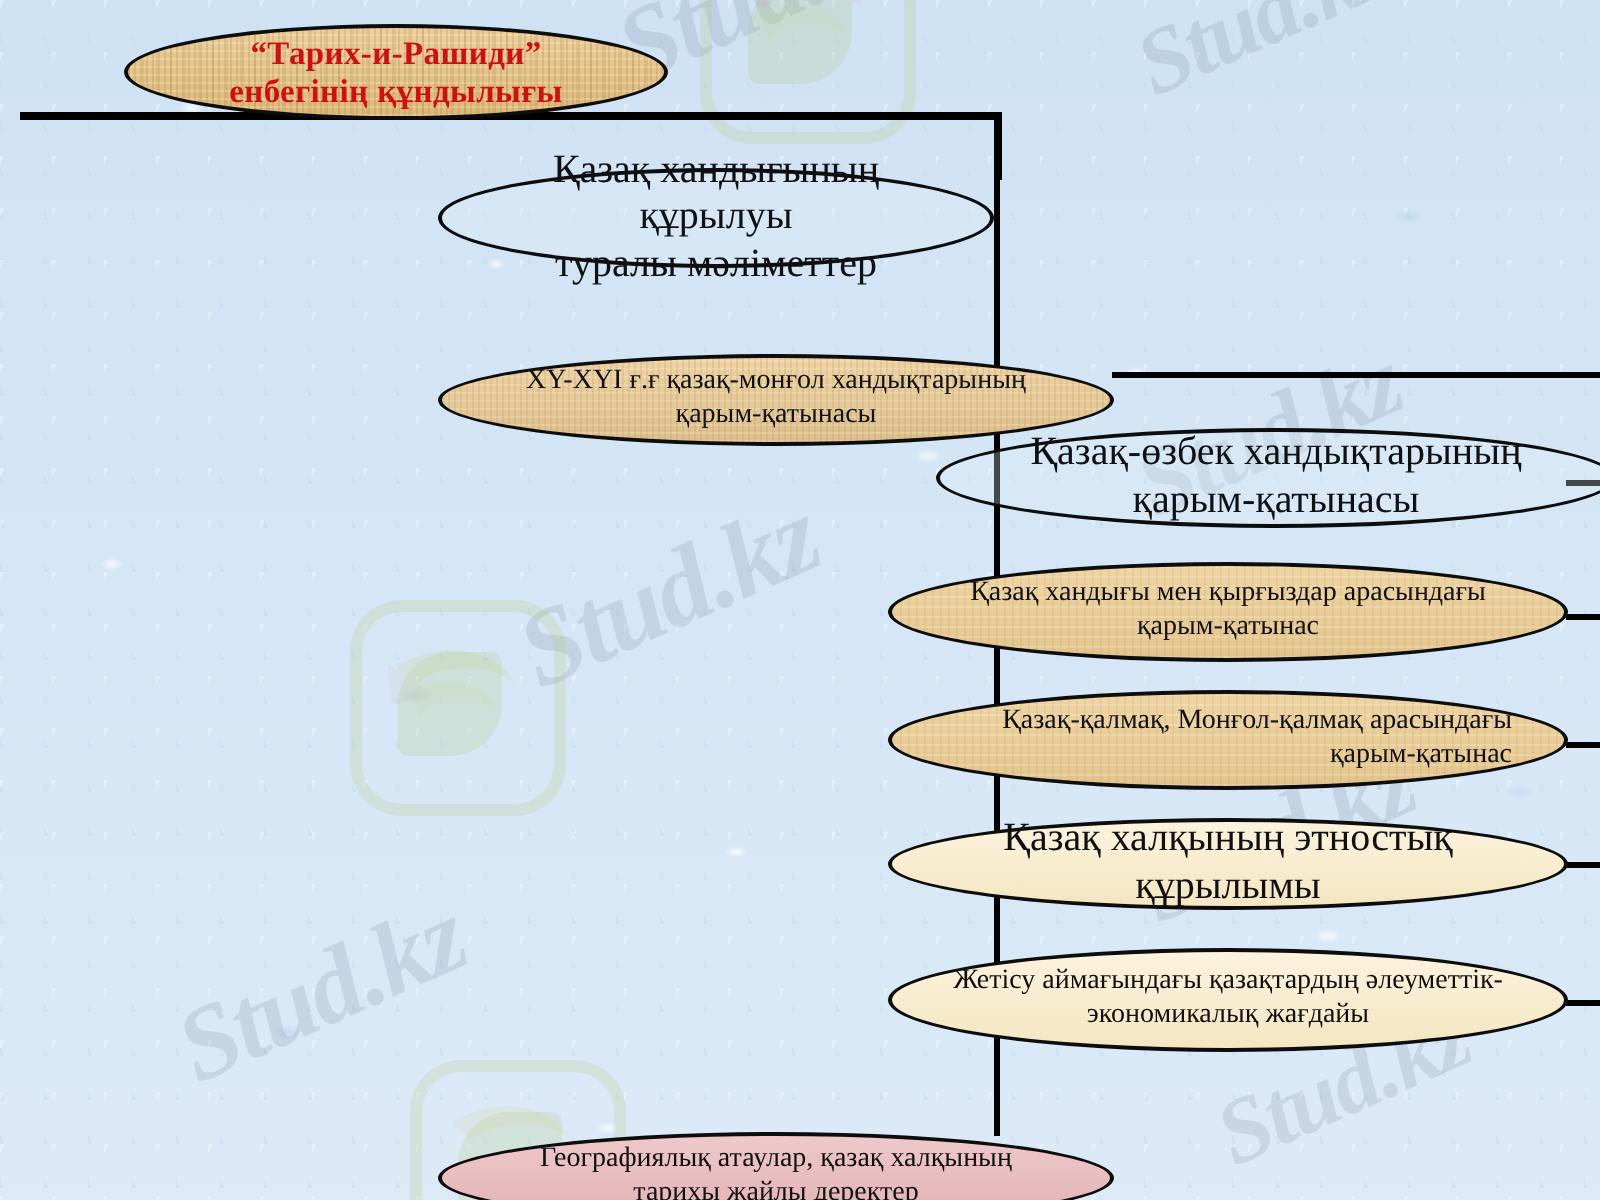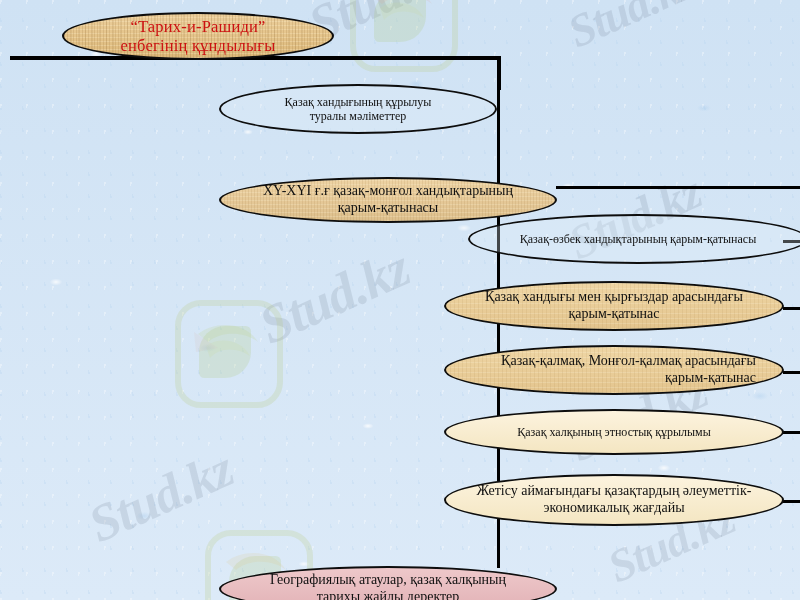--- a/index.html
+++ b/index.html
@@ -117,24 +117,24 @@
   .fill-pink{
     background-color:#e9bfc2;
     background-image:linear-gradient(180deg,#eec8ca,#e2b2b6);
     margin-top:24px;
   }
   .fill-clear{
     background:rgba(226,238,250,.30);
   }
 
   .t-title{
-    font-size:16.5px;font-weight:normal;color:#cc1111;
+    font-size:16.5px;font-weight:bold;color:#cc1111;
     letter-spacing:.2px;
   }
-  .t-norm{font-size:12px;}
+  .t-norm{font-size:20px;}
   .t-sm{font-size:14px;}
 </style>
 </head>
 <body>
 
 <div id="bg"></div>
 
 <div class="wm" style="left:300px;top:0px;font-size:52px;transform:rotate(-24deg);">Stud.kz</div>
 <div class="wm" style="left:560px;top:10px;font-size:46px;transform:rotate(-24deg);">Stud.kz</div>
 <div class="wm" style="left:250px;top:300px;font-size:54px;transform:rotate(-24deg);">Stud.kz</div>

